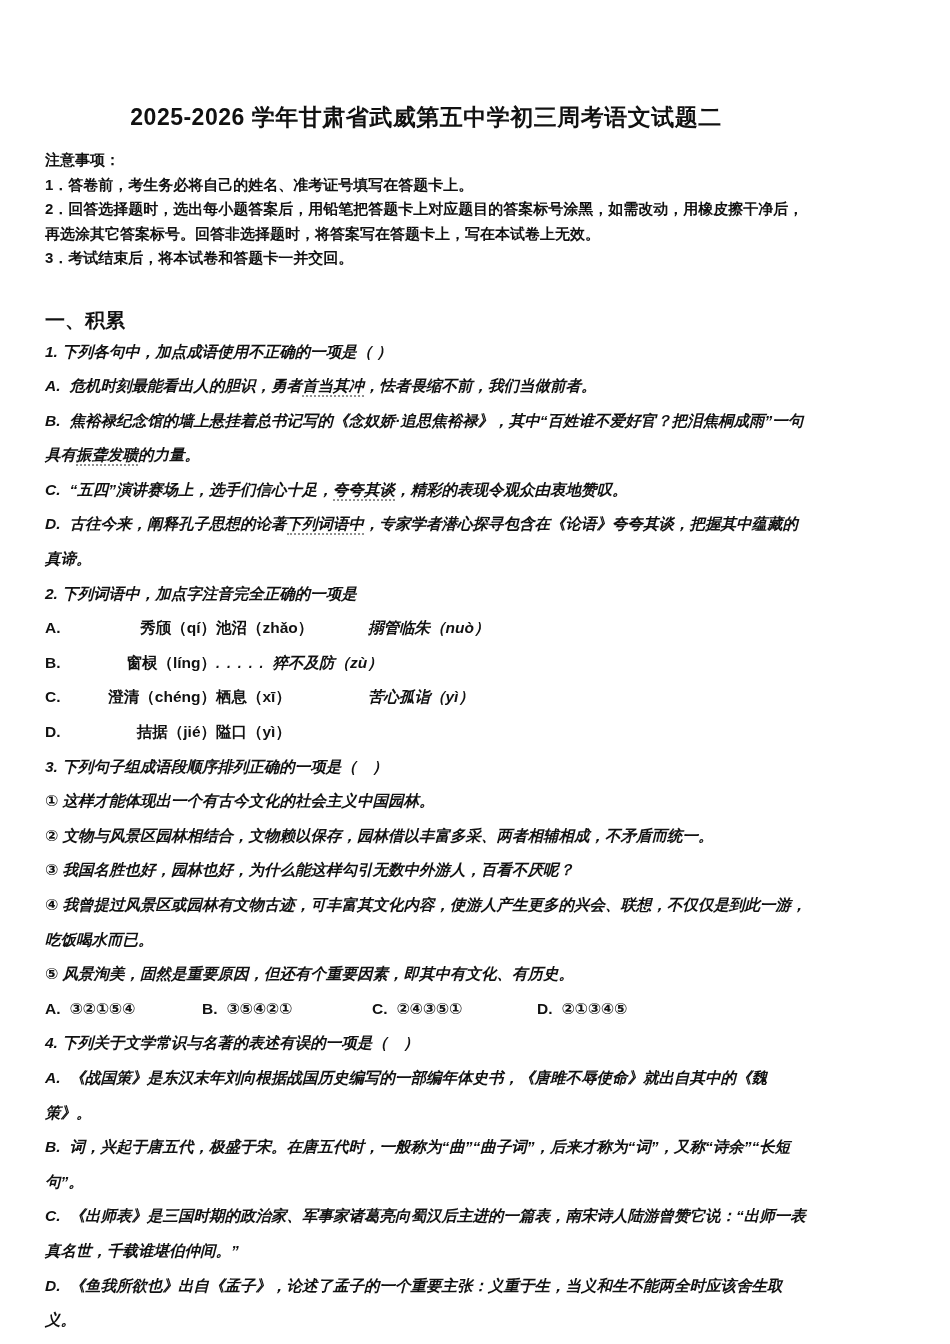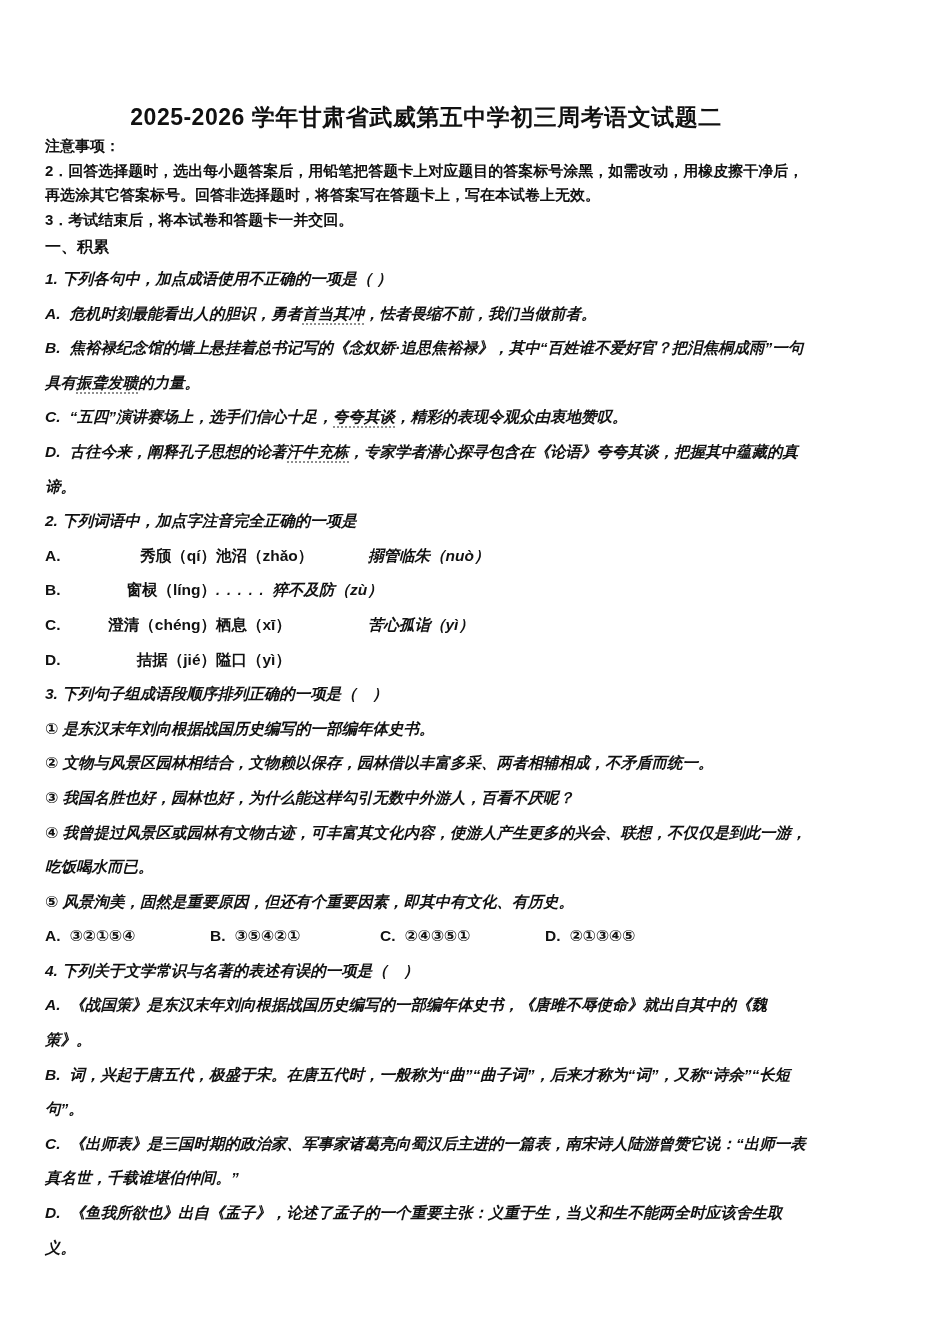--- a/index.html
+++ b/index.html
@@ -20,26 +20,28 @@
   }
   .doc-title {
     margin: 0;
     font-size: 23px;
     line-height: 34px;
     text-align: center;
     font-weight: 800;
     letter-spacing: 0.5px;
   }
   .notice {
+    margin-top: 14px;
     font-size: 15px;
     line-height: 24.5px;
   }
   .notice p { margin: 0; }
   .section-heading {
-    font-size: 16px;
+    margin-top: 34px;
+    font-size: 20px;
     line-height: 30px;
   }
   .questions {
     font-size: 15.5px;
     line-height: 34.6px;
   }
   .questions p { margin: 0; font-style: italic; }
   .opt-label { margin-right: 9px; }
   .dotted {
     border-bottom: 2px dotted #8f8f8f;
@@ -52,46 +54,47 @@
   .pron-cell2 { width: 150px; flex: 0 0 150px; }
   .pron-cell3 { flex: 1; font-style: italic; }
   .stray-dots {
     letter-spacing: 7px;
     font-size: 14px;
     margin-right: 2px;
   }
   
   .seq-options { display: flex; }
   .seq-opt-a { width: 157px; }
-  .seq-opt-b { width: 170px; margin-left: 8px; }
+  .seq-opt-b { width: 170px; }
   .seq-opt-c { width: 165px; }
 </style>
 </head>
 <body>
 
 <div class="page">
 
   <h1 class="doc-title">2025-2026 学年甘肃省武威第五中学初三周考语文试题二</h1>
 
   <div class="notice">
     <p>注意事项：</p>
+    <p>1．答卷前，考生务必将自己的姓名、准考证号填写在答题卡上。</p>
     <p>2．回答选择题时，选出每小题答案后，用铅笔把答题卡上对应题目的答案标号涂黑，如需改动，用橡皮擦干净后，再选涂其它答案标号。回答非选择题时，将答案写在答题卡上，写在本试卷上无效。</p>
     <p>3．考试结束后，将本试卷和答题卡一并交回。</p>
   </div>
 
   <div class="section-heading">一、积累</div>
 
   <div class="questions">
 
     <div>
       <p>1. 下列各句中，加点成语使用不正确的一项是（ ）</p>
       <p><span class="opt-label">A.</span><span>危机时刻最能看出人的胆识，勇者</span><span class="dotted">首当其冲</span><span>，怯者畏缩不前，我们当做前者。</span></p>
       <p><span class="opt-label">B.</span><span>焦裕禄纪念馆的墙上悬挂着总书记写的《念奴娇·追思焦裕禄》，其中“百姓谁不爱好官？把泪焦桐成雨”一句具有</span><span class="dotted">振聋发聩</span><span>的力量。</span></p>
       <p><span class="opt-label">C.</span><span>“五四”演讲赛场上，选手们信心十足，</span><span class="dotted">夸夸其谈</span><span>，精彩的表现令观众由衷地赞叹。</span></p>
-      <p><span class="opt-label">D.</span><span>古往今来，阐释孔子思想的论著</span><span class="dotted">汗牛充栋</span><span>，专家学者潜心探寻包含在《论语》夸夸其谈，把握其中蕴藏的真谛。</span></p>
+      <p><span class="opt-label">D.</span><span>古往今来，阐释孔子思想的论著</span><span class="dotted">下列词语中</span><span>，专家学者潜心探寻包含在《论语》夸夸其谈，把握其中蕴藏的真谛。</span></p>
     </div>
 
     <div>
       <p>2. 下列词语中，加点字注音完全正确的一项是</p>
       <div class="pron-row">
         <span class="pron-label">A.</span>
         <span class="pron-cell1">秀颀（qí）</span>
         <span class="pron-cell2">池沼（zhǎo）</span>
         <span class="pron-cell3"><span class="stray-dots"></span><span>搦管临朱（nuò）</span></span>
       </div>
@@ -108,21 +111,21 @@
       </div>
       <div class="pron-row">
         <span class="pron-label">D.</span>
         <span class="pron-cell1">拮据（jié）</span>
         <span class="pron-cell2">隘口（yì）</span>
       </div>
     </div>
 
     <div>
       <p>3. 下列句子组成语段顺序排列正确的一项是（　）</p>
-      <p>① 是东汉末年刘向根据战国历史编写的一部编年体史书。</p>
+      <p>① 这样才能体现出一个有古今文化的社会主义中国园林。</p>
       <p>② 文物与风景区园林相结合，文物赖以保存，园林借以丰富多采、两者相辅相成，不矛盾而统一。</p>
       <p>③ 我国名胜也好，园林也好，为什么能这样勾引无数中外游人，百看不厌呢？</p>
       <p>④ 我曾提过风景区或园林有文物古迹，可丰富其文化内容，使游人产生更多的兴会、联想，不仅仅是到此一游，吃饭喝水而已。</p>
       <p>⑤ 风景洵美，固然是重要原因，但还有个重要因素，即其中有文化、有历史。</p>
       <div class="seq-options">
         <span class="seq-opt-a"><span class="opt-label">A.</span><span>③②①⑤④</span></span>
         <span class="seq-opt-b"><span class="opt-label">B.</span><span>③⑤④②①</span></span>
         <span class="seq-opt-c"><span class="opt-label">C.</span><span>②④③⑤①</span></span>
         <span class="seq-opt-d"><span class="opt-label">D.</span><span>②①③④⑤</span></span>
       </div>

